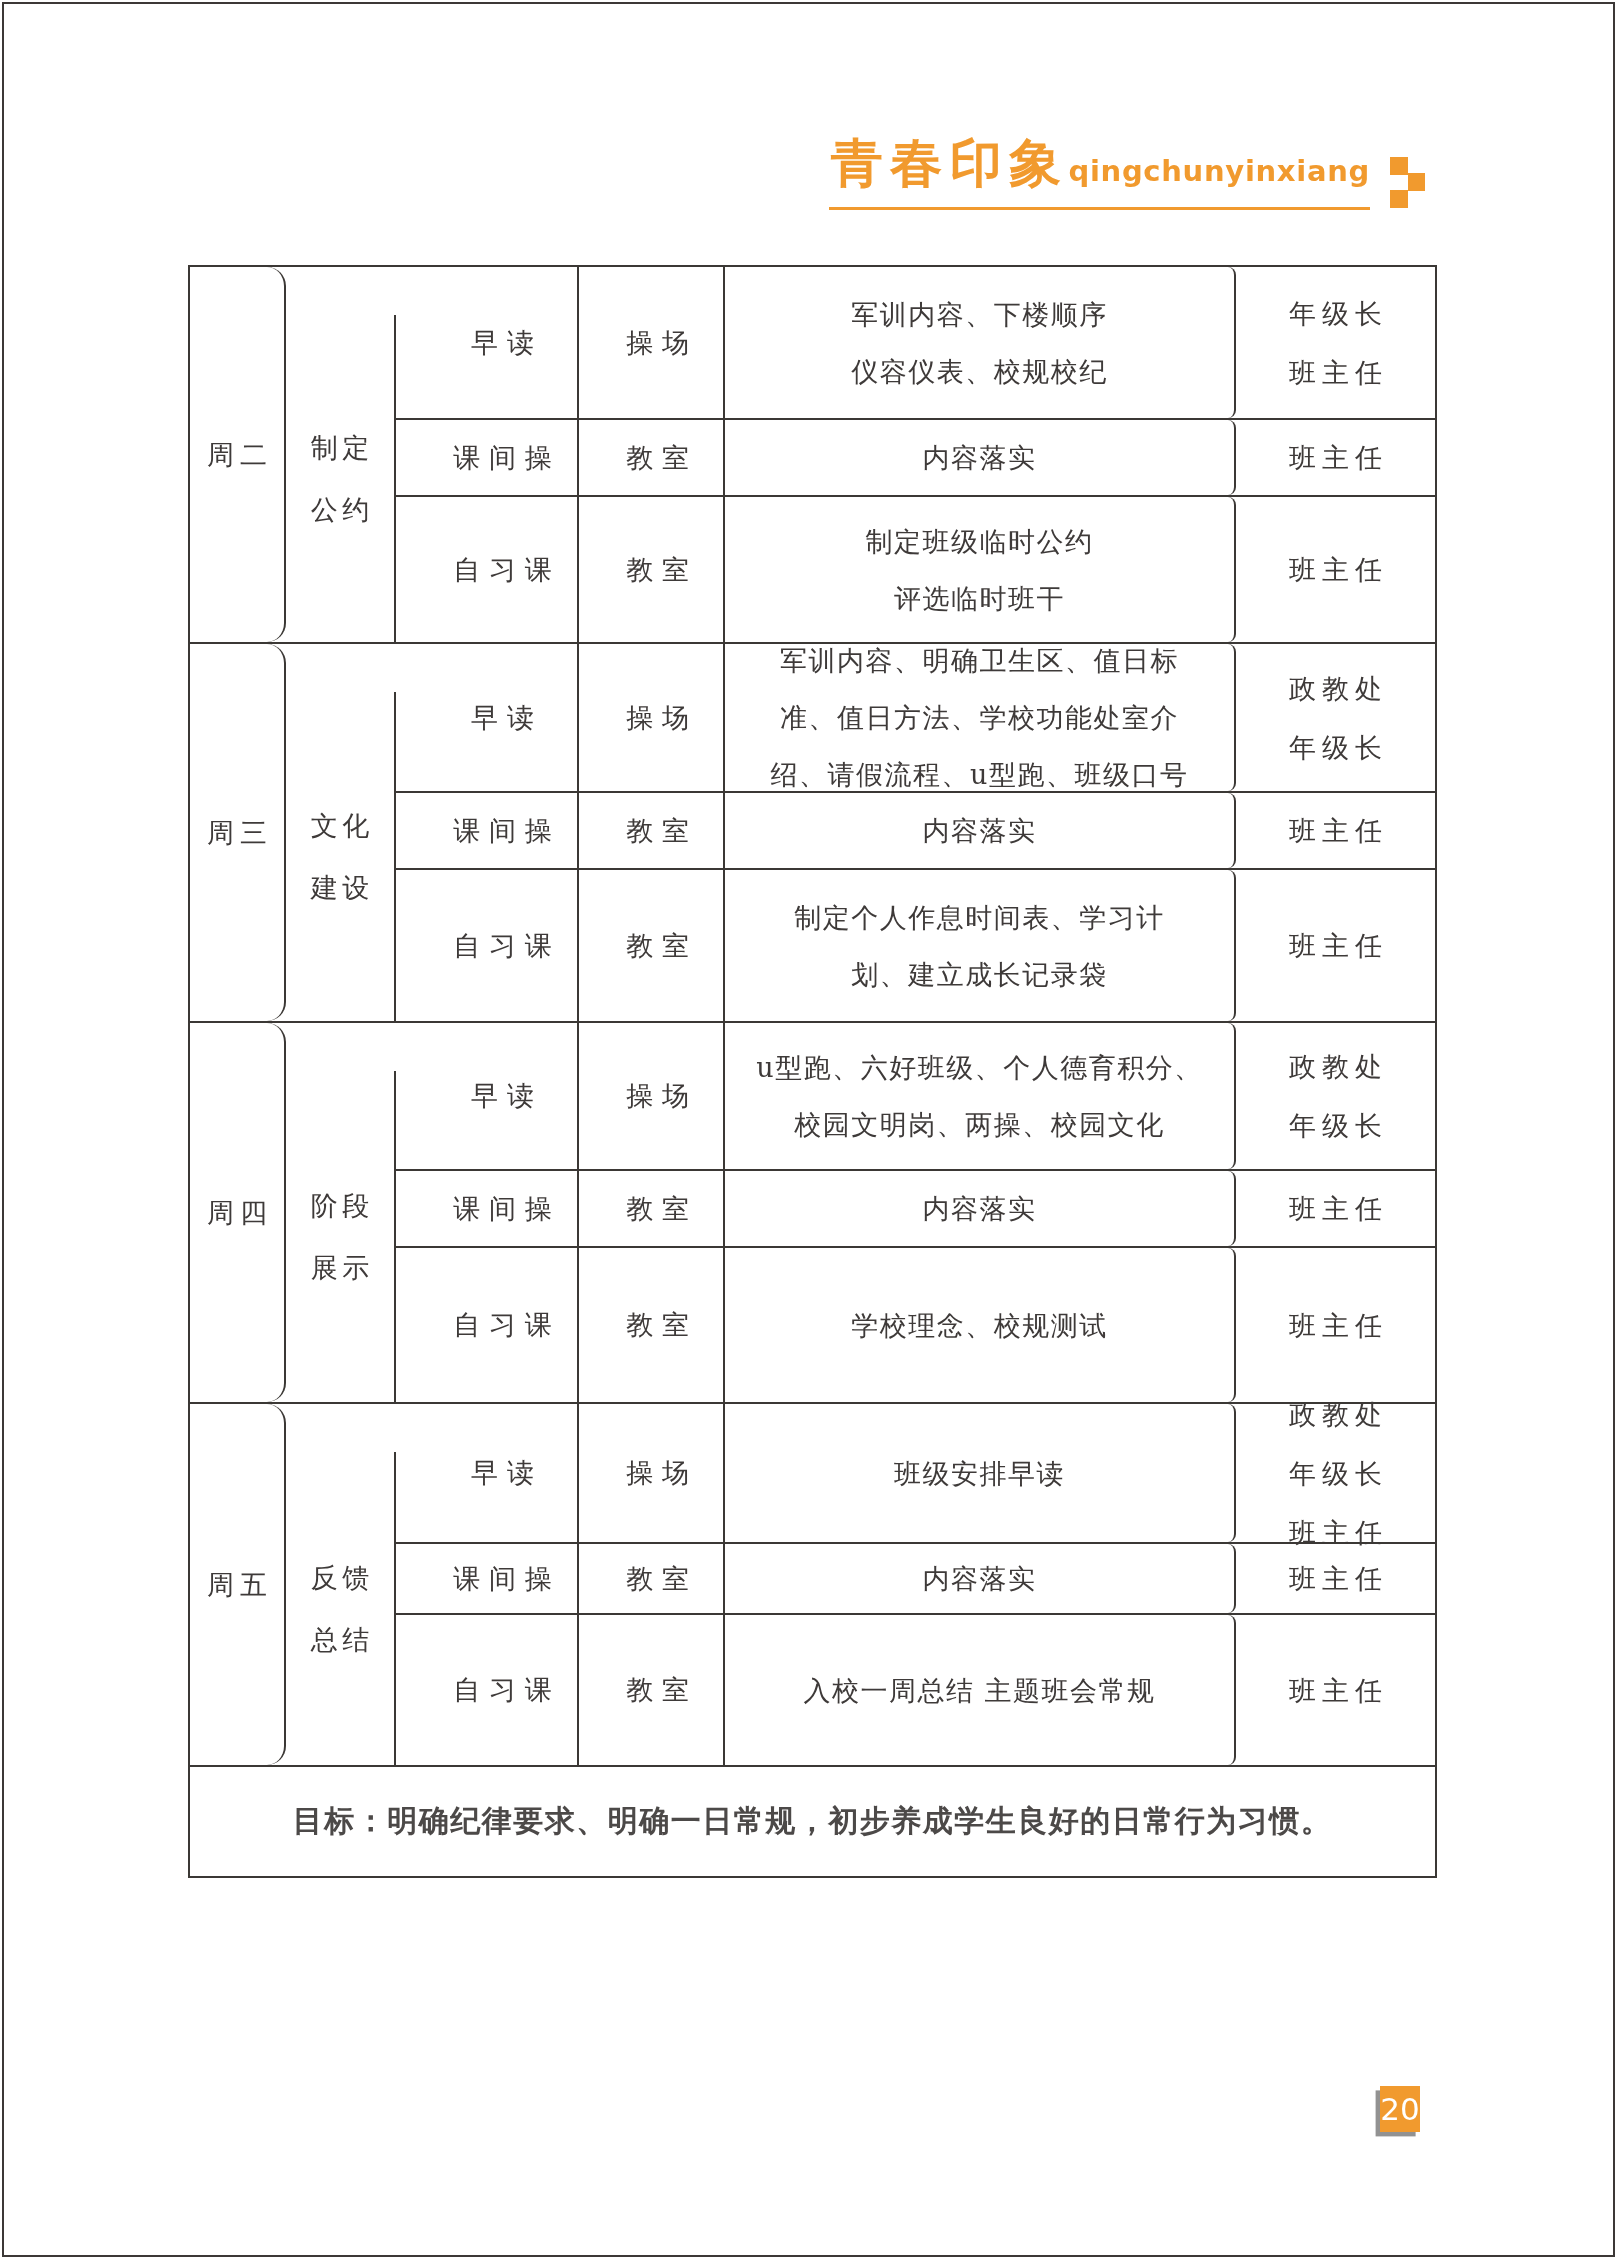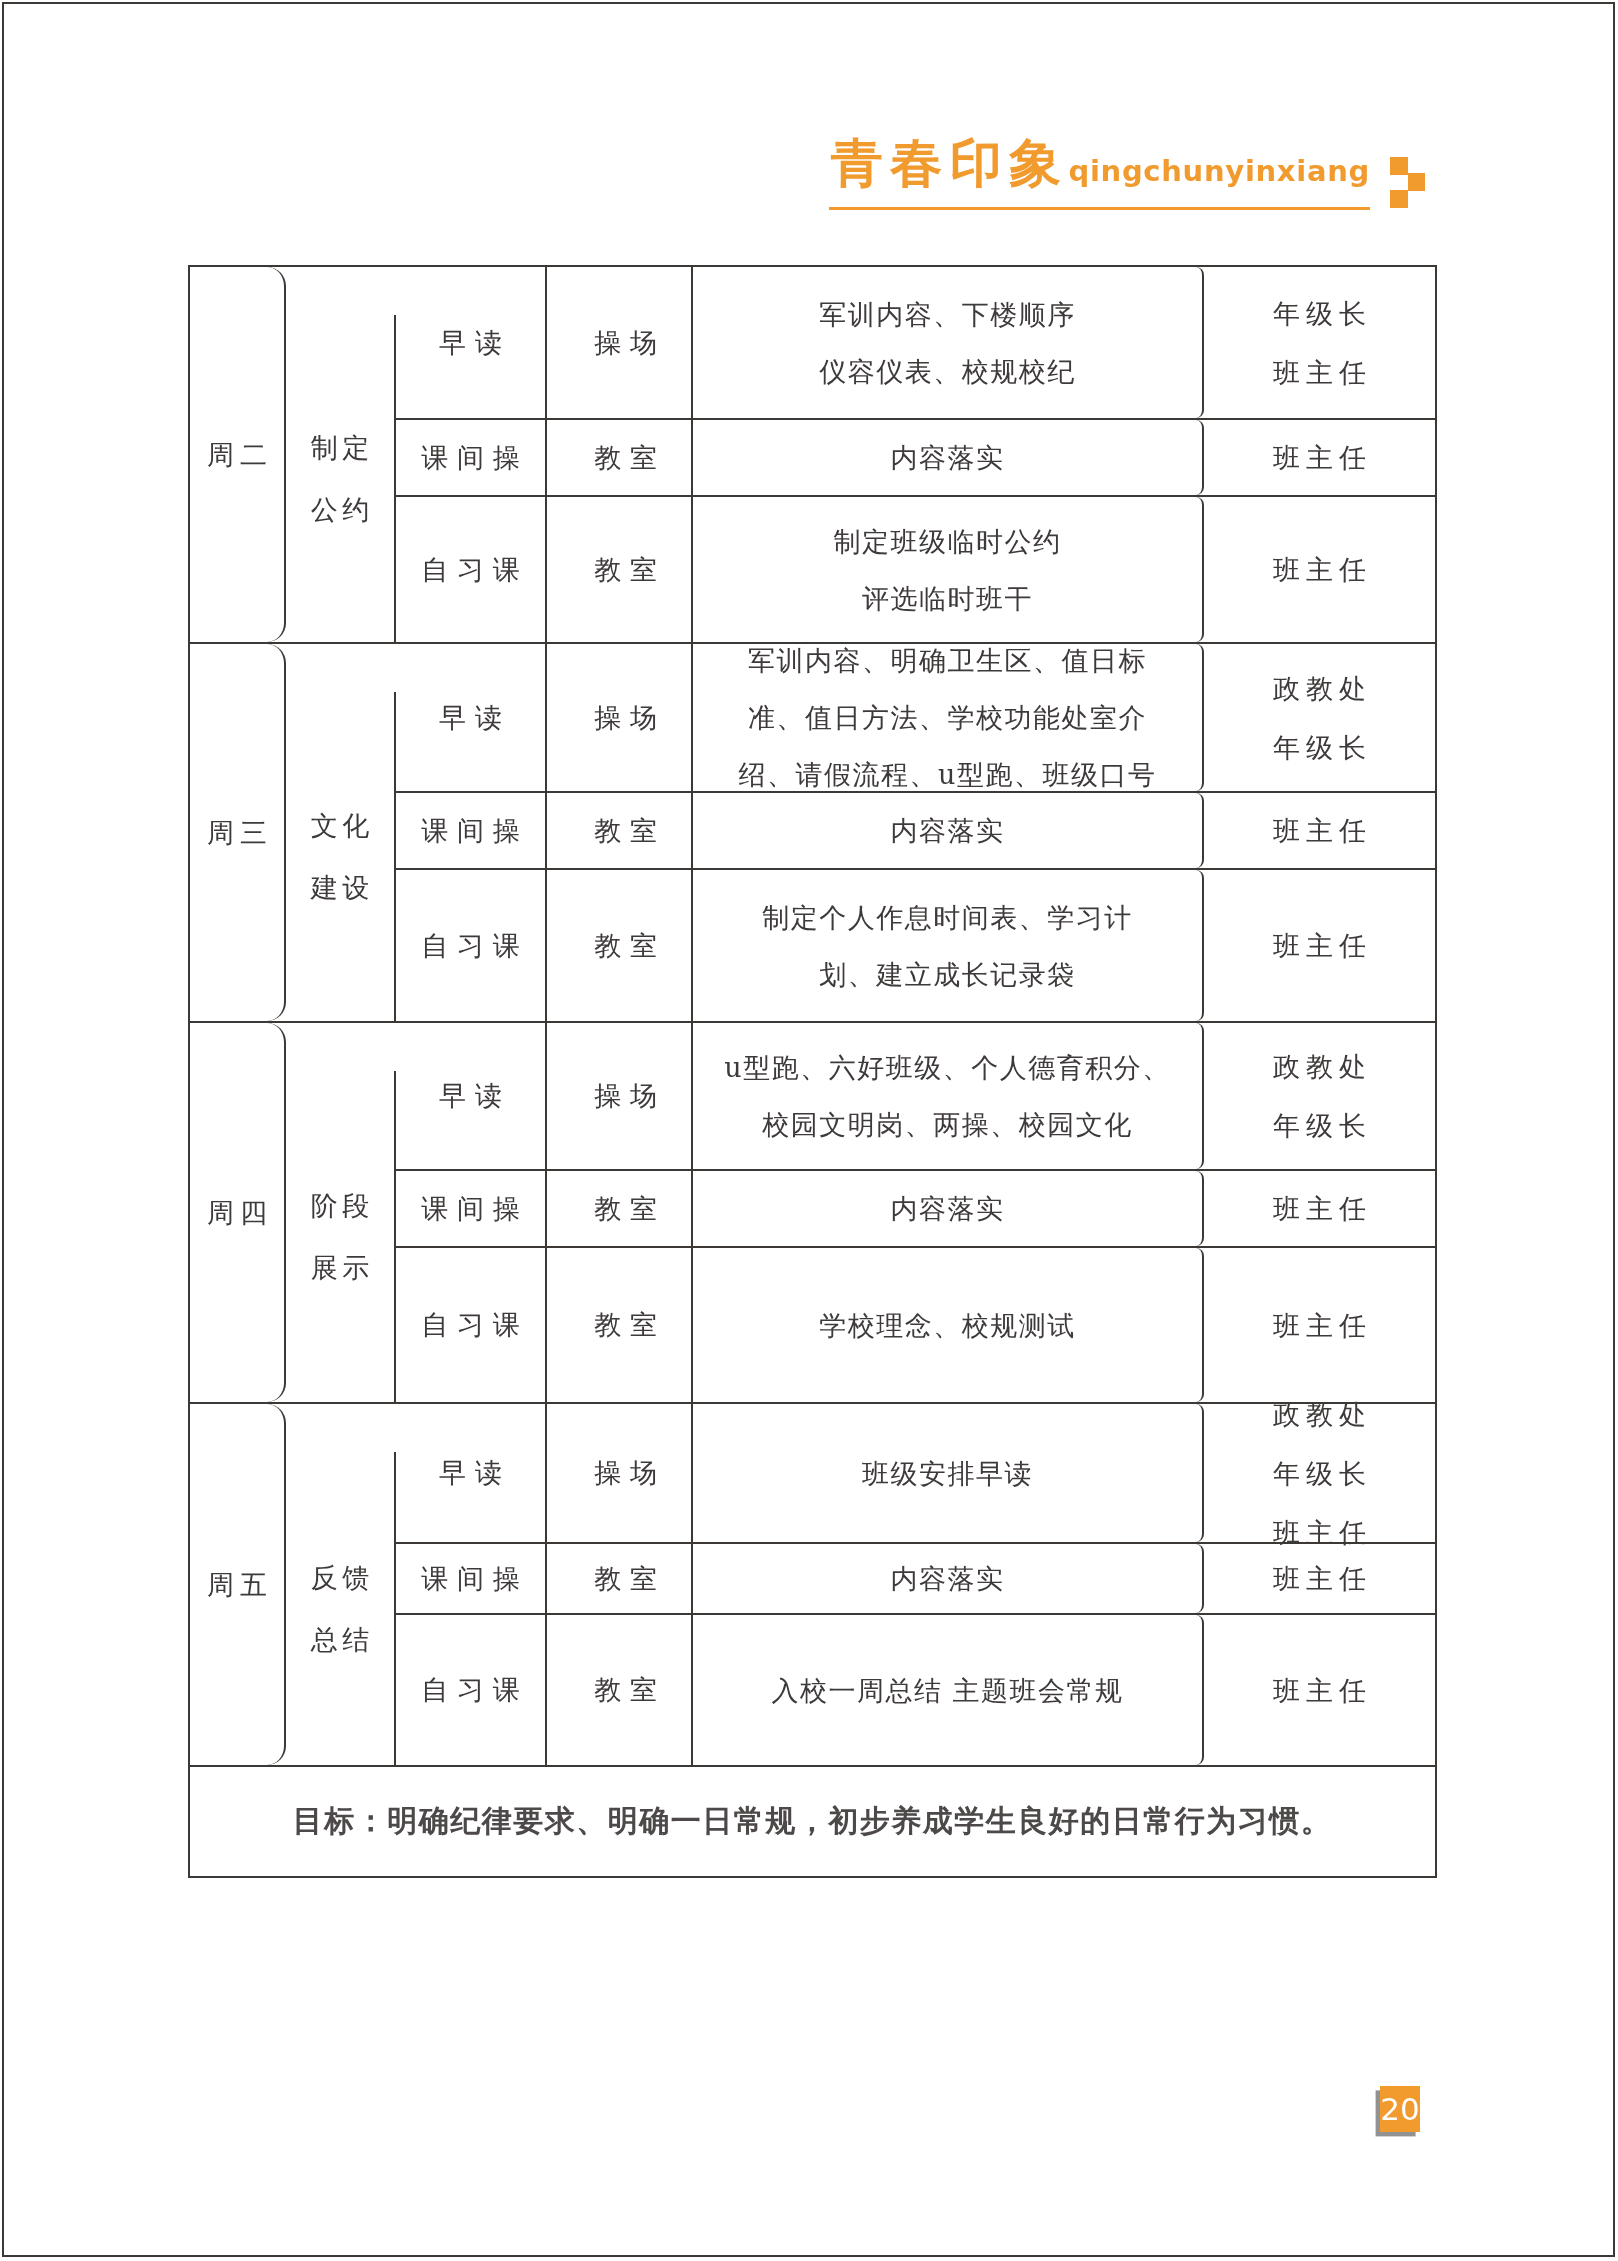--- a/index.html
+++ b/index.html
@@ -33,21 +33,21 @@
   .block{display:flex;border-top:2.9px solid var(--line);}
   .block.first{border-top:none;}
   .cell{border-right:2.2px solid var(--line);box-sizing:border-box;
     display:flex;align-items:center;justify-content:center;
     text-align:center;white-space:pre-line;font-size:27px;}
   .day{width:96px;letter-spacing:5.9px;padding-left:5.9px;border-radius:19px;}
   .theme{width:110px;line-height:62px;letter-spacing:4.4px;padding-left:4.4px;margin-top:48px;}
   .subrows{flex:1;display:flex;flex-direction:column;}
   .subrow{display:flex;border-top:2.9px solid var(--line);box-sizing:border-box;}
   .subrow.first{border-top:none;}
-  .period{width:151px;letter-spacing:8.8px;padding-left:8.8px;}
+  .period{width:151px;letter-spacing:8.8px;padding-left:8.8px;margin-left:32px;}
   .place{width:146px;letter-spacing:8.8px;padding-left:22px;}
   .content{width:511px;line-height:57px;letter-spacing:1.5px;padding:0 8.8px;border-radius:8px;}
   .owner{flex:1;border-right:none;line-height:59px;letter-spacing:5.9px;padding-left:5.9px;}
   .goal-row{border-top:2.9px solid var(--line);height:109px;display:flex;
     align-items:center;justify-content:center;}
   .goal-text{font-family:"DejaVu Sans",sans-serif;font-weight:700;font-size:30px;
     color:#4c4948;letter-spacing:1.5px;white-space:nowrap;}
 
   
   .page-badge{position:absolute;left:1380px;top:2086px;width:40px;height:46px;

